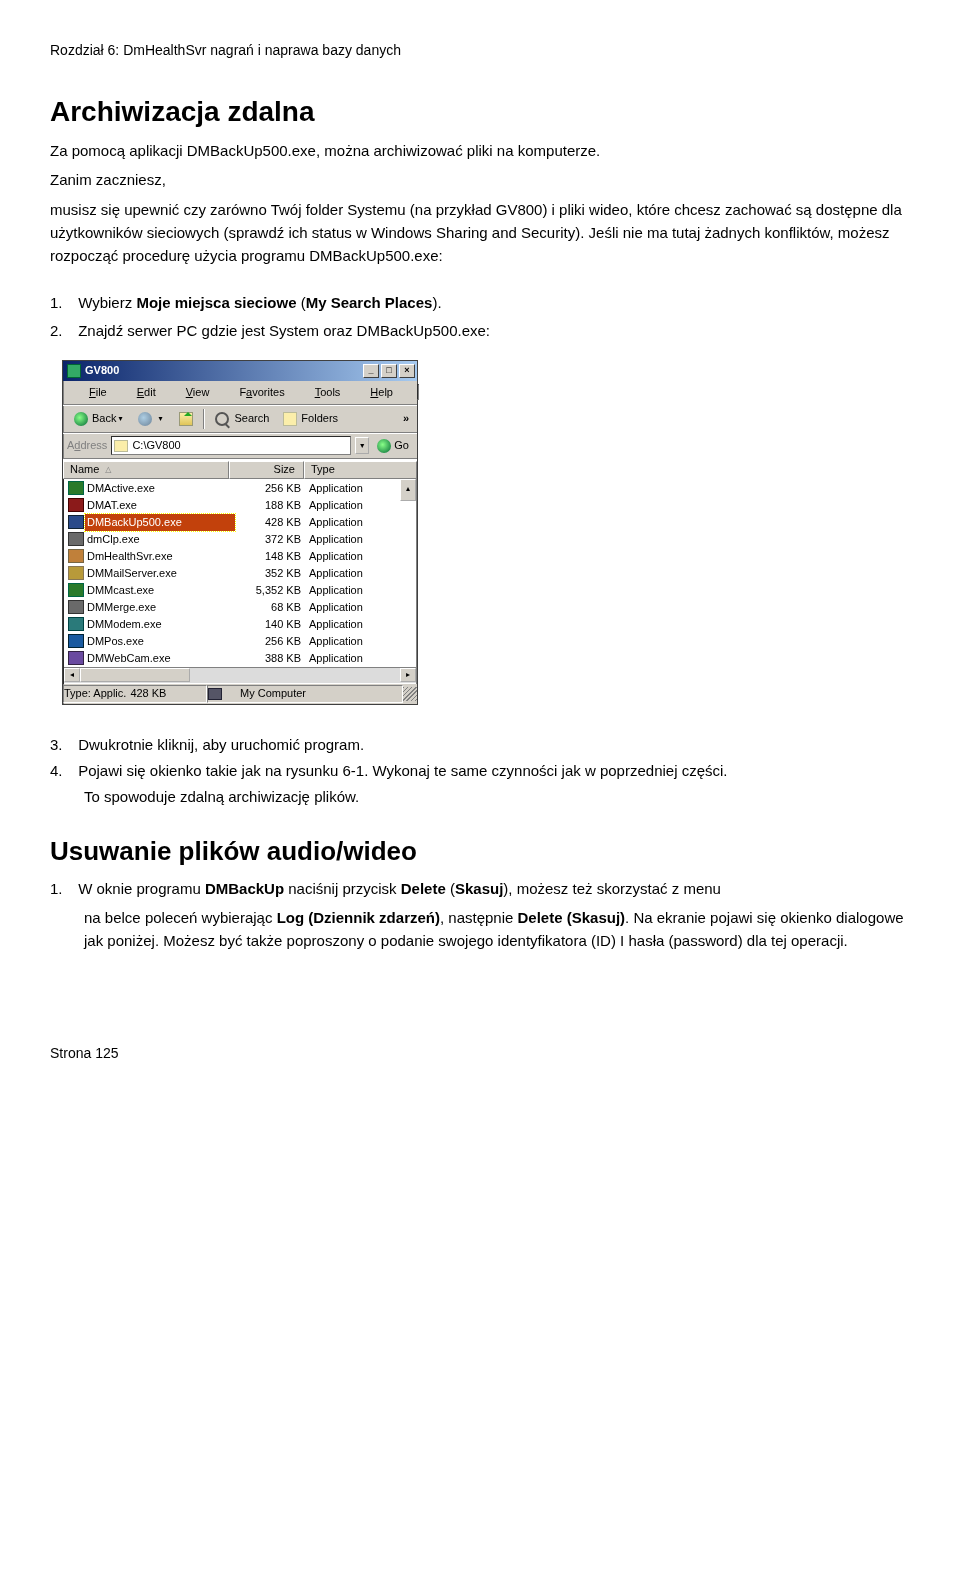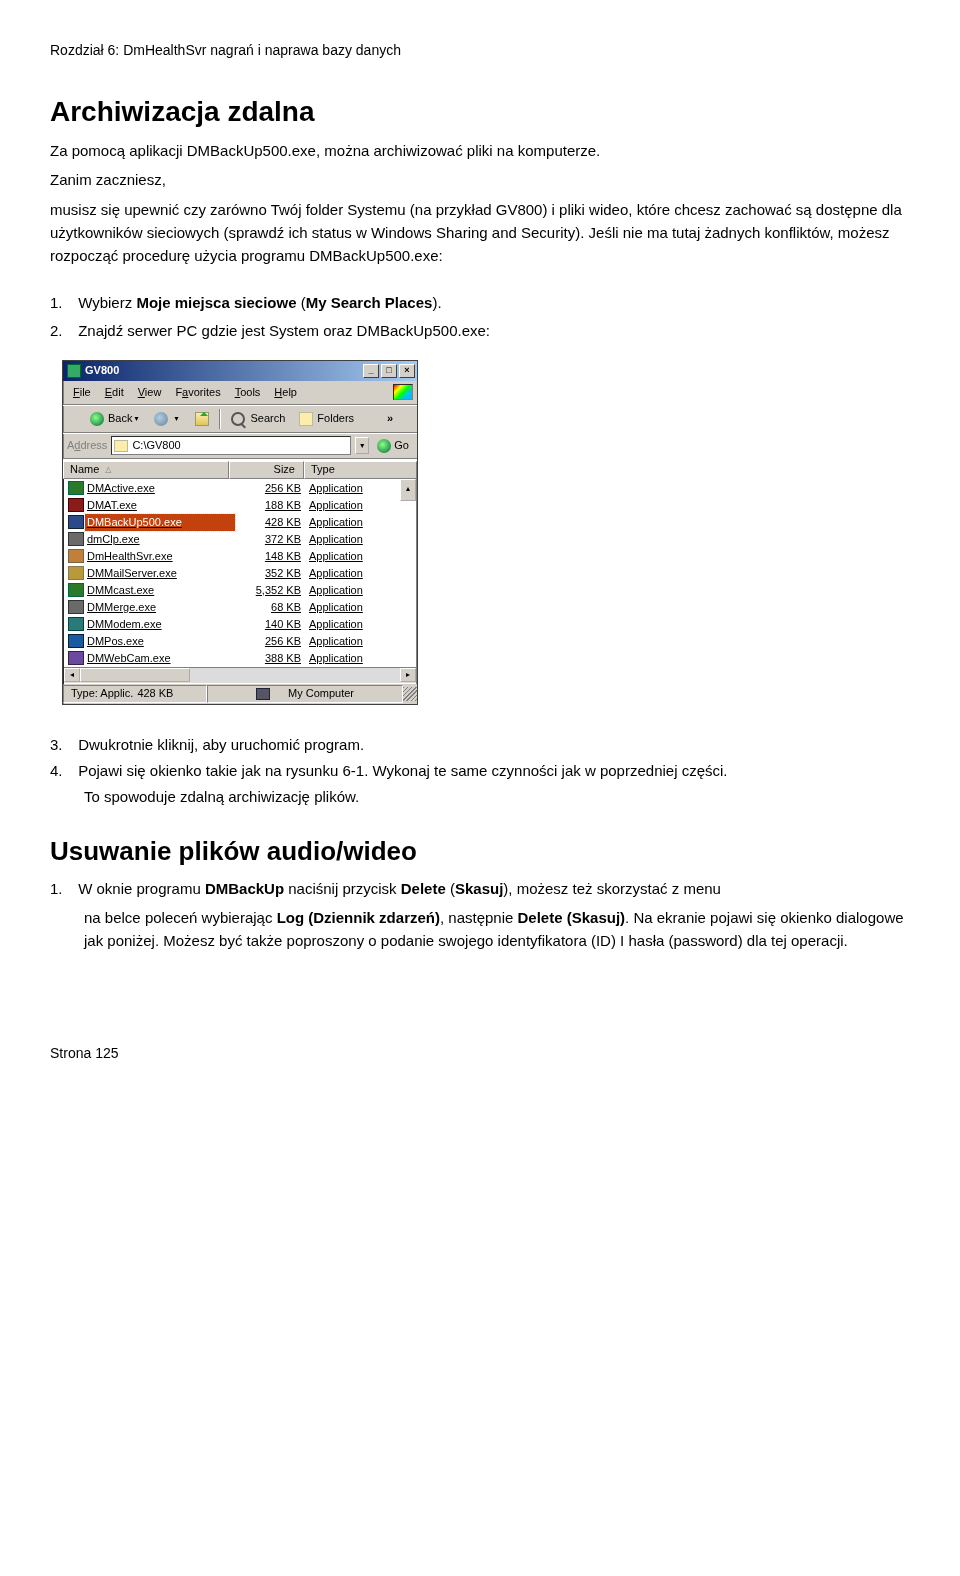--- a/index.html
+++ b/index.html
@@ -50,34 +50,34 @@
     margin-left: 2px;
     font-size: 9px;
     line-height: 11px;
     text-align: center;
     color: #000;
     font-family: Arial;
     font-weight: bold;
   }
   .menubar {
     display: flex;
-    padding: 2px 4px;
-    gap: 2px;
+    padding: 2px 20px;
+    gap: 18px;
     align-items: center;
   }
   .menubar .m-item { padding: 1px 6px; }
   .menubar .m-item .u { text-decoration: underline; }
   .menubar .flag {
     width: 20px; height: 16px; margin-left: auto;
     background: linear-gradient(135deg,#ff0000 0%,#ffff00 25%,#00ff00 50%,#00bfff 75%);
     border: 1px inset #808080;
   }
   .sep { height: 2px; border-top: 1px solid #808080; border-bottom: 1px solid #fff; margin: 0; }
   .toolbar {
-    display: flex; align-items: center; padding: 2px 20px; height: 26px;
+    display: flex; align-items: center; padding: 2px 4px; height: 26px;
   }
   .tbtn {
     height: 20px; padding: 0 6px; display: inline-flex; align-items: center;
     border: 1px solid transparent;
   }
   .tbtn .ico { width: 14px; height: 14px; margin-right: 4px; }
   .ico-back { background: radial-gradient(circle at 40% 40%, #8f8, #063); border-radius: 50%; }
   .ico-fwd { background: radial-gradient(circle at 40% 40%, #8cf, #036); border-radius: 50%; opacity: 0.5; }
   .arrow { font-size: 8px; padding: 0 2px; }
   .vrule { width: 2px; height: 20px; border-left: 1px solid #808080; border-right: 1px solid #fff; margin: 0 3px; }
@@ -101,21 +101,21 @@
   .ch {
     border: 1px solid; border-color: #fff #808080 #808080 #fff;
     padding: 2px 6px; font-size: 11px; height: 18px;
     display:flex; align-items:center;
   }
   .ch-name { width: 166px; }
   .ch-size { width: 75px; justify-content:flex-end; padding-right:8px; }
   .ch-type { flex:1; }
   .sort-tri { font-size:8px; margin-left:6px; color:#808080; }
   .file-list { background:#fff; border-left:1px inset #808080; border-right:1px inset #808080; padding: 1px 0; position:relative; }
-  .frow { display:flex; align-items:center; height: 17px; padding: 0 4px; text-decoration: underline; }
+  .frow { display:flex; align-items:center; height: 17px; padding: 0 4px; }
   .frow .ficon { width:16px; height:14px; margin-right:3px; flex:0 0 16px; position:relative; }
   .fi-green { background:#2a7a2a; border:1px solid #064; }
   .fi-red { background:#8b1a1a; border:1px solid #400; }
   .fi-blue { background:#2a4a8a; border:1px solid #123; }
   .fi-gray { background:#6a6a6a; border:1px solid #333; }
   .fi-orange { background:#c0803a; border:1px solid #764; }
   .fi-gold { background:#b89a3a; border:1px solid #875; }
   .fi-teal { background:#2a7a7a; border:1px solid #044; }
   .fi-bluesq { background:#1a5aa0; border:1px solid #023; }
   .fi-purple { background:#6a4aa0; border:1px solid #324; }
@@ -133,24 +133,24 @@
   }
   .scroll-bottom {
     display:flex; background:#dcdcdc; height:16px; border-top:1px solid #808080;
   }
   .sb-btn { width:16px; height:14px; background:#d4d0c8; border:1px outset #fff; text-align:center; font-size:8px; line-height:11px; }
   .sb-thumb { width:110px; height:14px; background:#d4d0c8; border:1px outset #fff; }
   .sb-track { flex:1; }
   .status-bar { display:flex; height:20px; align-items:center; }
   .sb-pane {
     border: 1px solid; border-color:#808080 #fff #fff #808080;
-    height:18px; padding: 0 7px; font-size:11px; display:flex; align-items:center;
+    height:18px; padding: 0 0; font-size:11px; display:flex; align-items:center;
   }
   .sb-p1 { width: 144px; }
-  .sb-p2 { flex:1; gap:16px;justify-content:center; }
+  .sb-p2 { flex:1; gap:16px; }
   .sb-p2 .ci { width:14px; height:12px; background:#556; border:1px solid #223; margin-right:2px; }
   .grip { width:14px; height:14px; background: repeating-linear-gradient(135deg, #808080 0 1px, #d4d0c8 1px 3px); }
   .after-steps { margin-top: 10px; }
   .step3, .step4 { margin: 3px 0; }
   .step4-cont { margin-left: 34px; margin-top: 3px; }
   .section-title-2 { font-size: 26px; font-weight: bold; margin: 22px 0 6px 0; }
   .sub-steps { margin: 4px 0; }
   .sub-cont { margin-left: 34px; margin-top: 6px; }
   .page-footer { margin-top: 90px; font-size: 14px; }
   b { font-weight: bold; }

